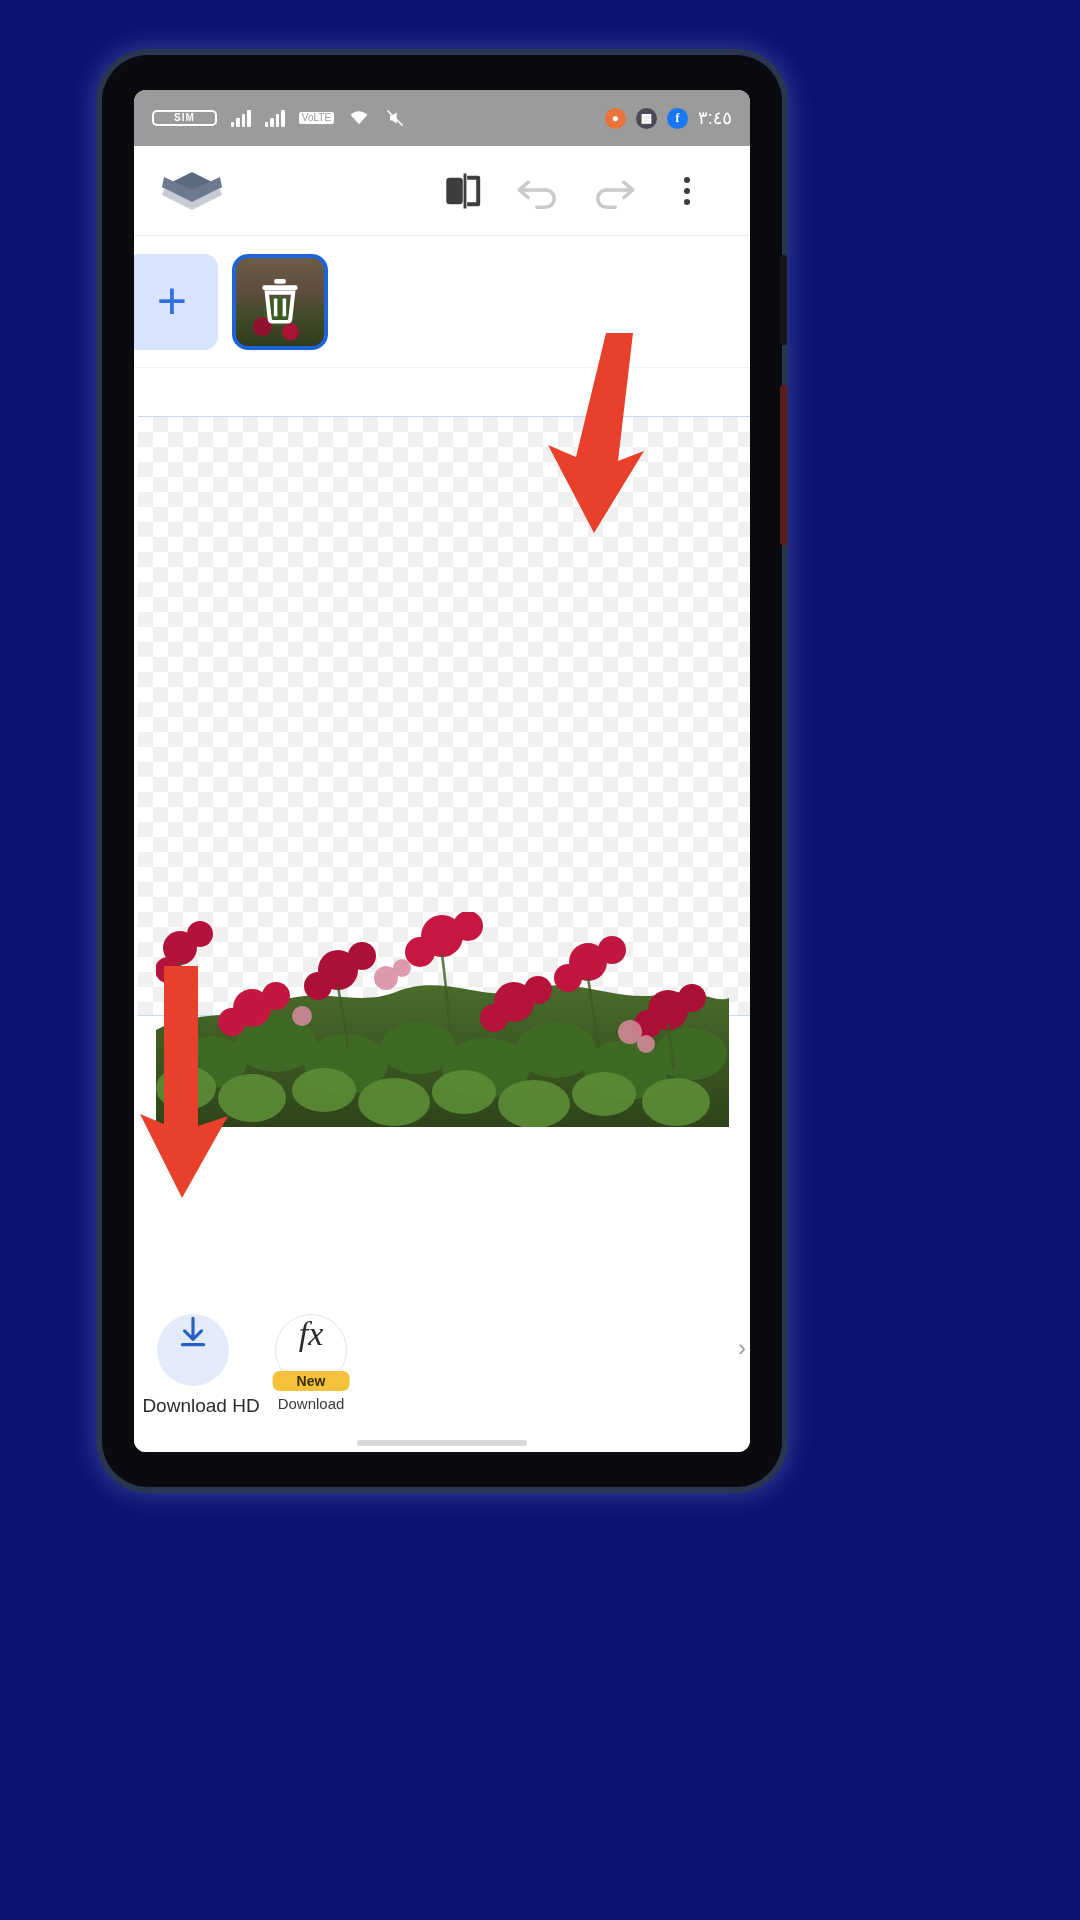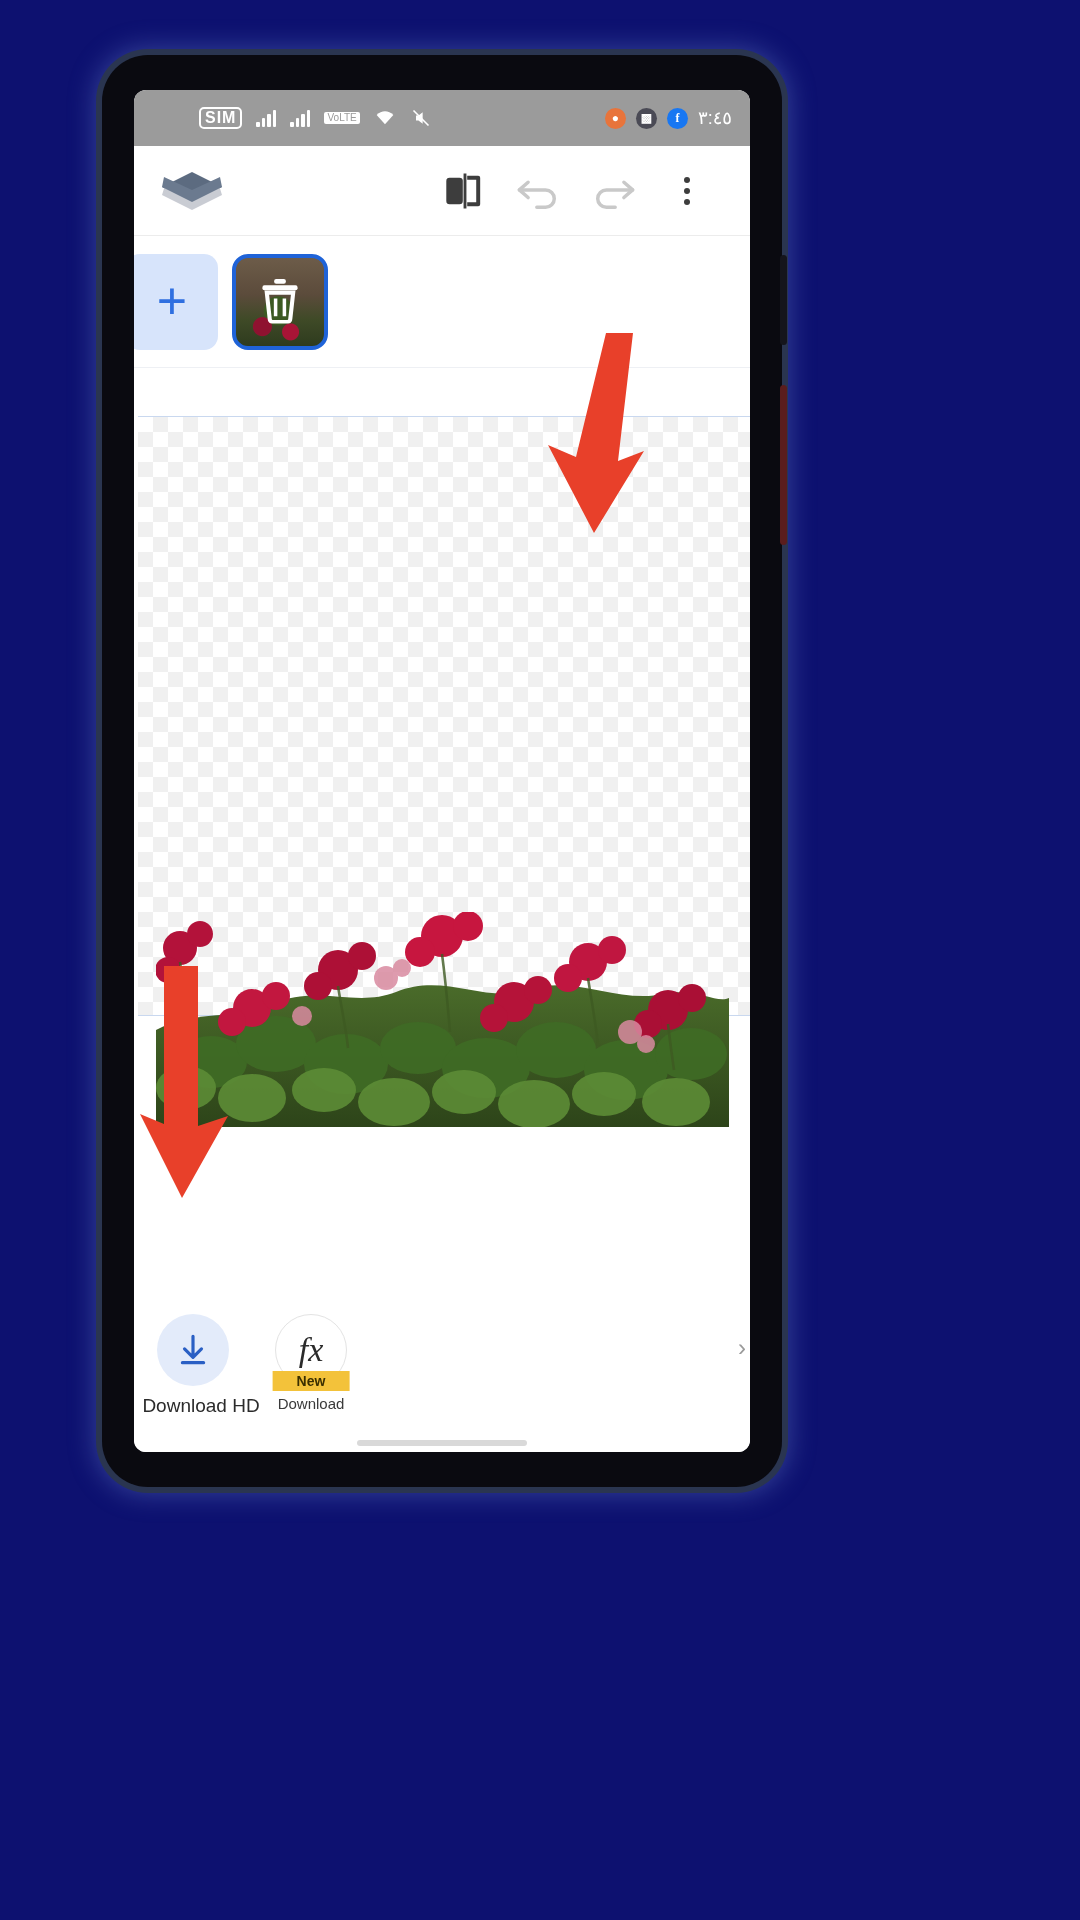--- a/index.html
+++ b/index.html
@@ -61,22 +61,22 @@
   
   #status-bar{
     height:56px; background:#9b9b9b;
     display:flex; align-items:center;
     padding:0 18px; color:#fff;
   }
   .sb-left{ display:flex; align-items:center; gap:14px; flex:1; }
   .sb-right{ display:flex; align-items:center; gap:10px; }
   .sim-box{
     border:2.5px solid #fff; border-radius:5px;
-    font-size:16px; padding:1px 4px; line-height:1;
-    font-weight:bold; letter-spacing:1px;margin-left:47px;
+    font-size:10px; padding:1px 20px; line-height:1;
+    font-weight:bold; letter-spacing:1px;
   }
   .sig{ display:flex; align-items:flex-end; gap:2px; height:18px; }
   .sig i{ display:block; width:3.5px; background:#fff; border-radius:1px; }
   .sig i:nth-child(1){ height:5px; }
   .sig i:nth-child(2){ height:9px; }
   .sig i:nth-child(3){ height:13px; }
   .sig i:nth-child(4){ height:17px; }
   .volte{
     background:#fff; color:#9b9b9b; font-size:10px; font-weight:normal;
     padding:1px 3px; border-radius:2px; line-height:1.05;
@@ -168,36 +168,36 @@
     display:flex; align-items:flex-start;
     padding-top:12px;
   }
   .tool-item{
     width:118px;
     display:flex; flex-direction:column; align-items:center; gap:9px;
     position:relative;
   }
   .tool-circle{
     width:72px; height:72px; border-radius:50%;
-    display:flex; align-items:center; justify-content:center;
+    display:flex; align-items:flex-start; justify-content:center;
     position:relative;
   }
   .c-primary{ background:#1a6ae0; }
   .c-light{ background:#e3ebfa; }
   .c-outline{ background:#fff; border:1.5px solid #e3e3e3; }
   .tool-label{
     font-size:15px; color:#3a3a3a; white-space:nowrap;
   }
   .label-strong{ font-size:19px; color:#2b2b2b;margin-left:16px; }
   .badge-new{
     position:absolute; left:50%; transform:translateX(-50%);
     bottom:-6px;
     background:#f3c23a; color:#3a2f00;
     font-size:14px; font-weight:bold;
-    border-radius:0; padding:2px 24px;
+    border-radius:7px; padding:2px 24px;
   }
   .fx-text{
     font-family:"Liberation Serif", serif;
     font-style:italic; font-size:34px; color:#2b2b2b;
   }
   #tool-chevron{
     position:absolute; right:4px; top:32px;
     color:#9a9a9a; font-size:24px;
   }
   

